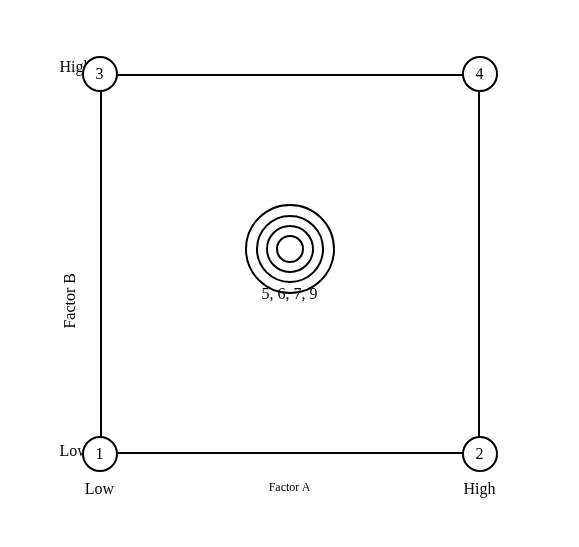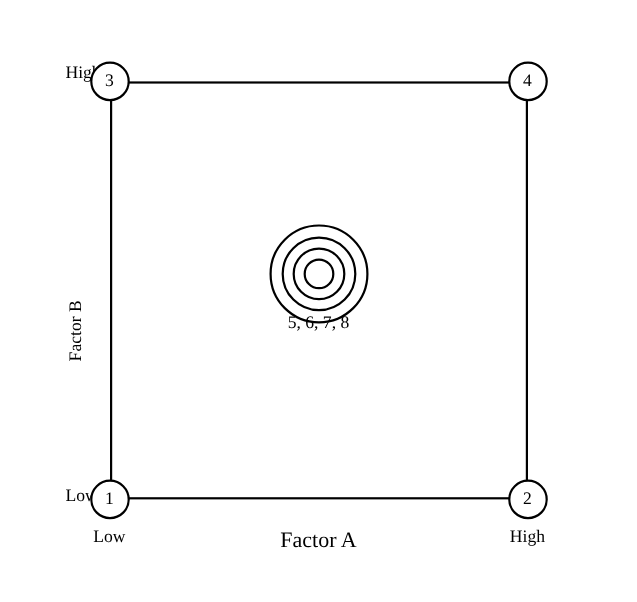--- a/index.html
+++ b/index.html
@@ -84,21 +84,21 @@
       top: 436px;
       left: 420px;
       transform: translateX(-50%);
       font-size: 16px;
     }
     .label-factor-a {
       position: absolute;
       top: 436px;
       left: 230px;
       transform: translateX(-50%);
-      font-size: 20px;
+      font-size: 12px;
     }
     .label-factor-b {
       position: absolute;
       top: 220px;
       left: -18px;
       font-size: 16px;
       transform: rotate(-90deg) translateX(-50%);
       transform-origin: center center;
       white-space: nowrap;
     }
@@ -173,21 +173,21 @@
   <div class="concentric-wrapper">
     <div class="concentric">
       <div class="ring ring-1"></div>
       <div class="ring ring-2"></div>
       <div class="ring ring-3"></div>
       <div class="ring ring-4"></div>
     </div>
   </div>
 
   <div class="center-label">
-    <span>5, 6, 7, 8</span>
+    <span>5, 6, 7, 9</span>
   </div>
 
   <span class="label-low-bottom">Low</span>
 
   <span class="label-factor-a">Factor A</span>
 
   <span class="label-high-bottom">High</span>
 
 </div>
 

